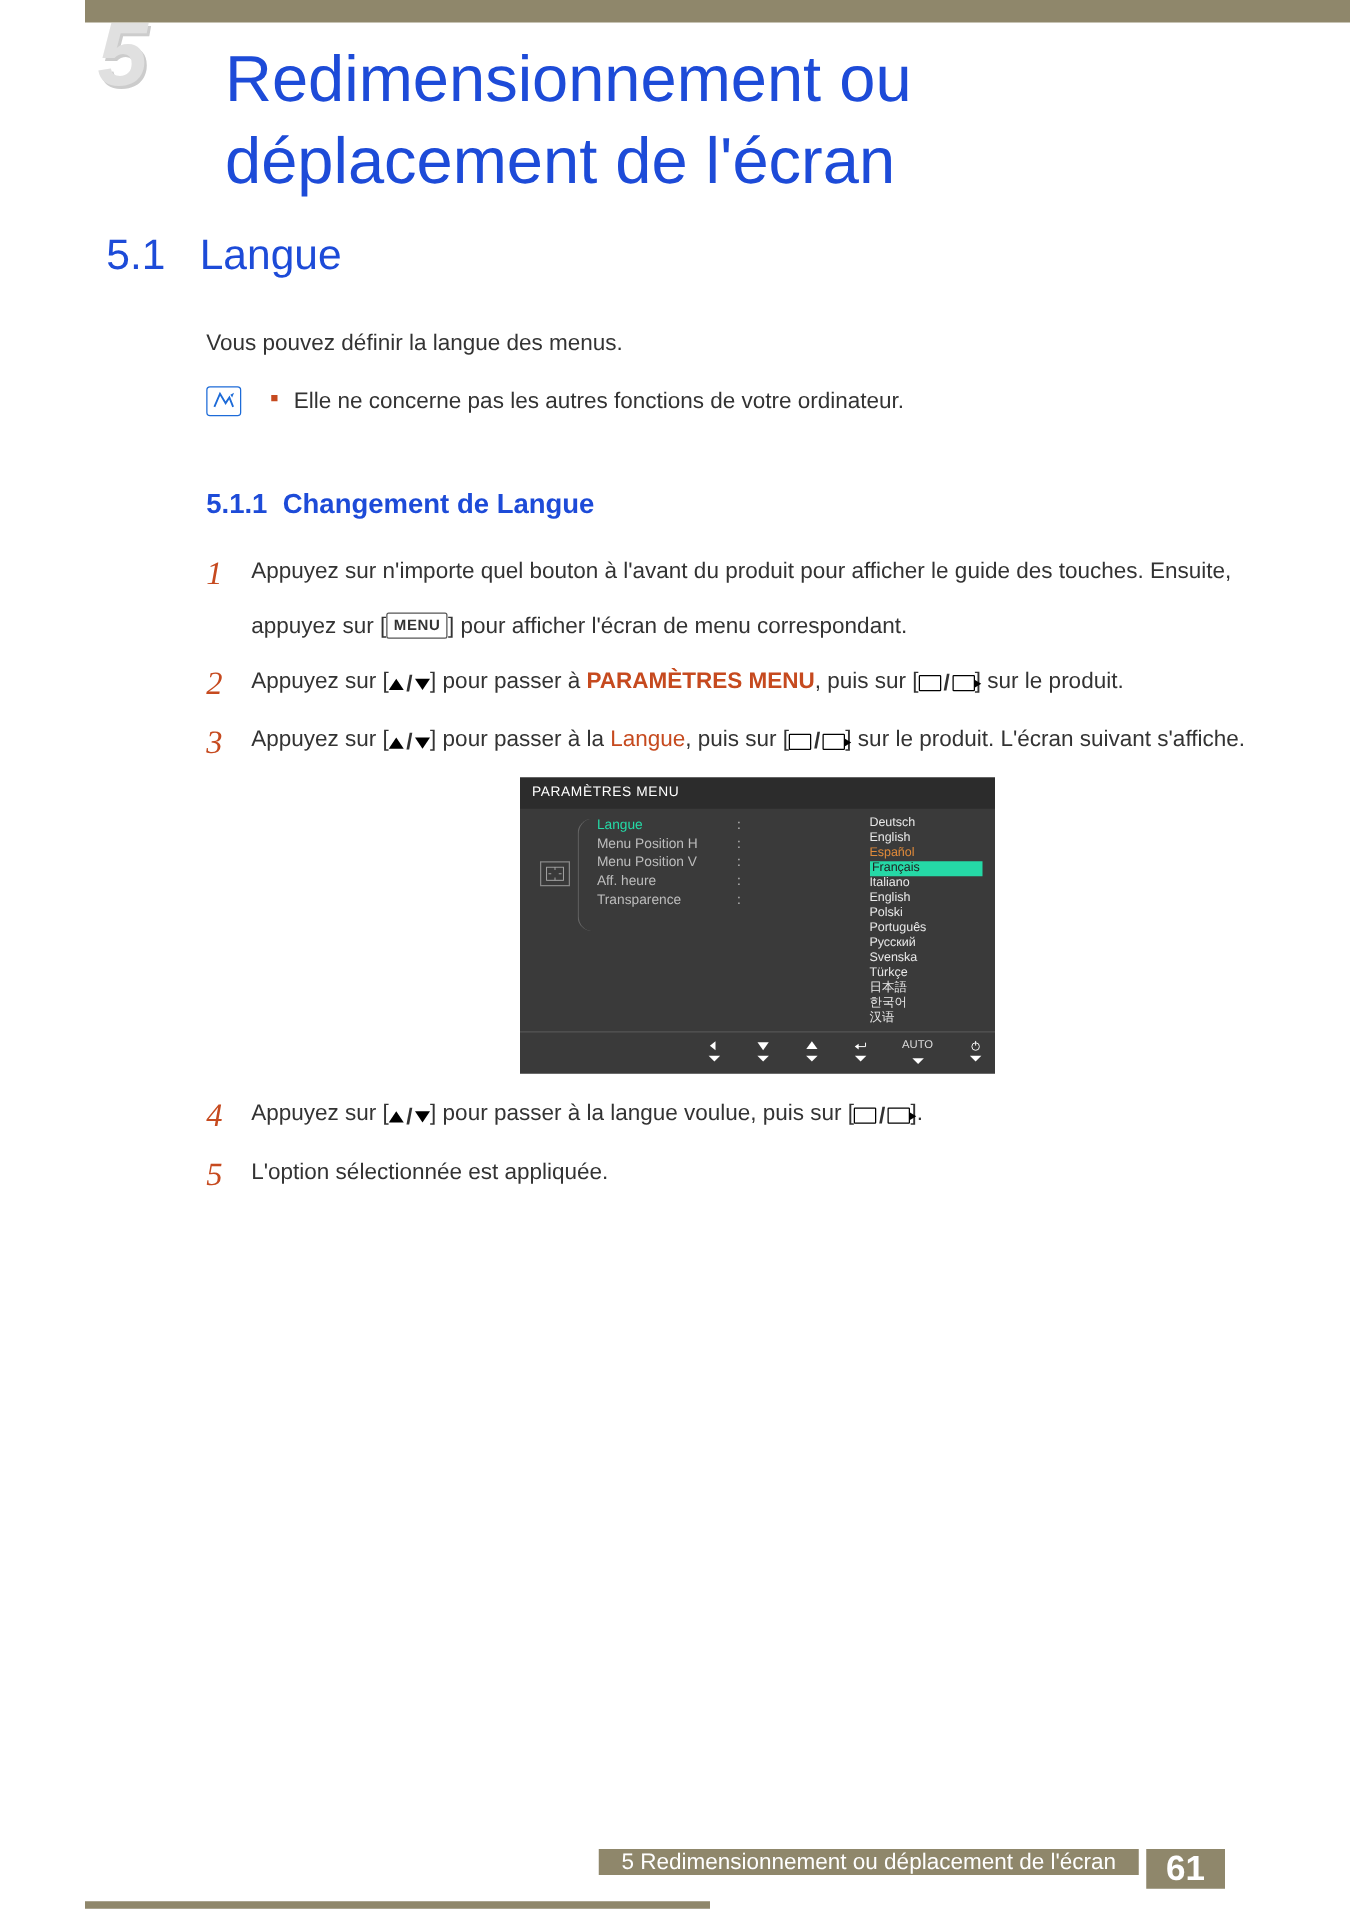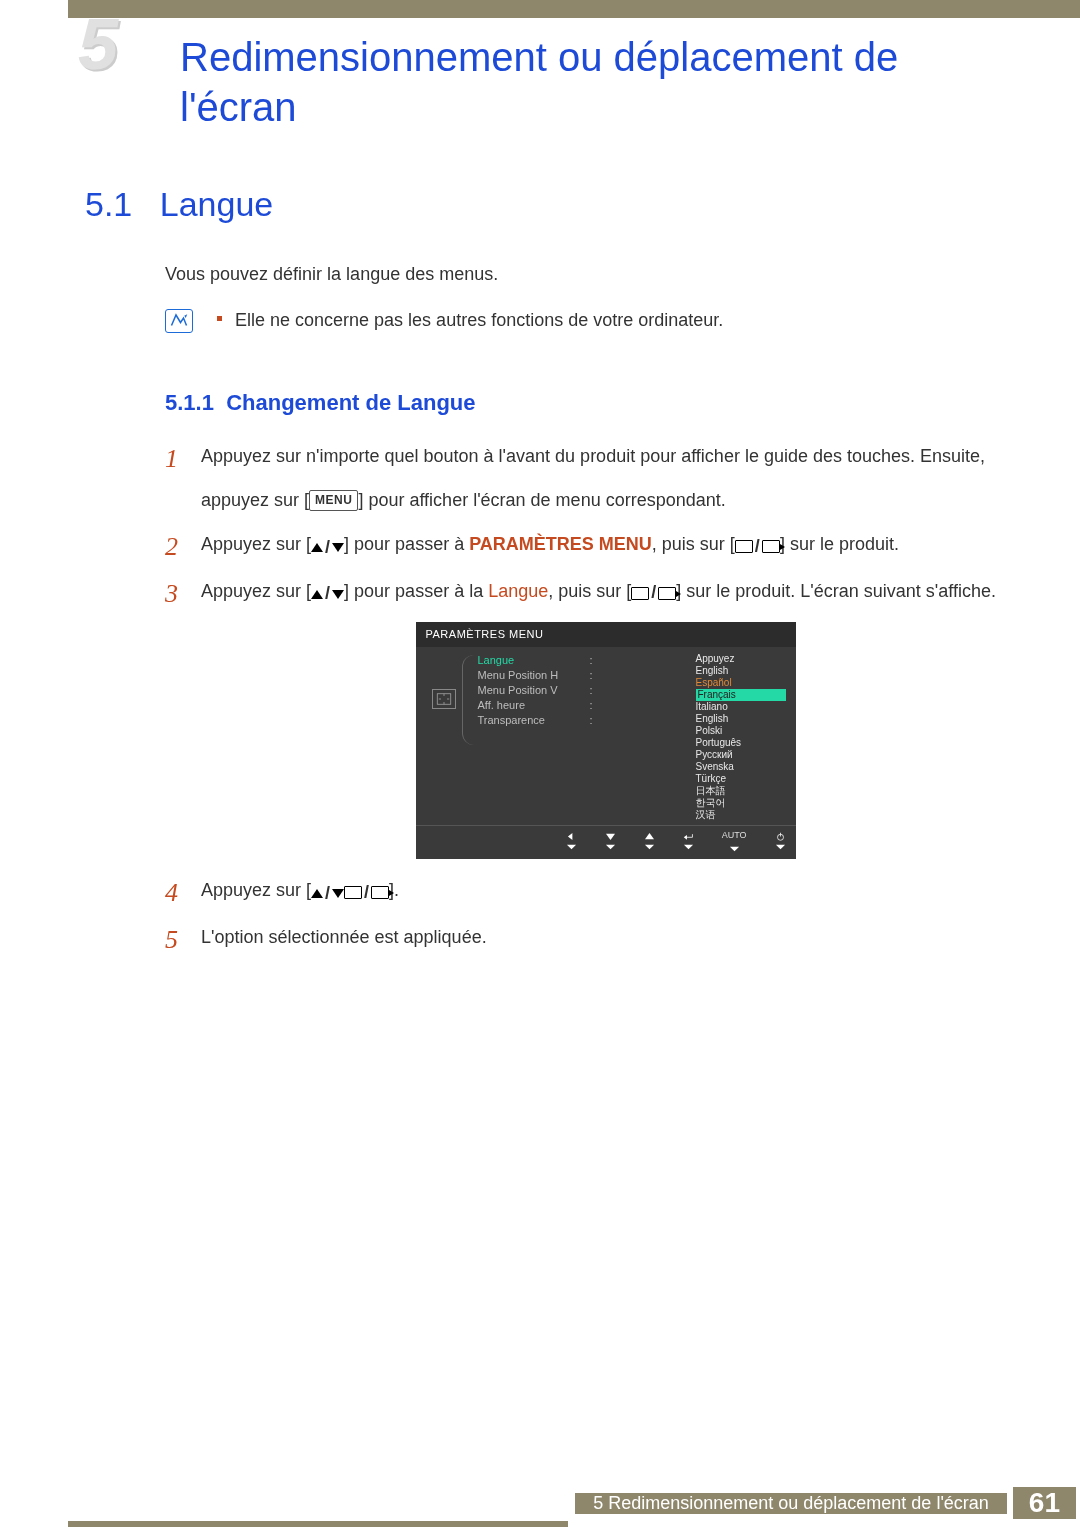--- a/index.html
+++ b/index.html
@@ -7,21 +7,21 @@
   .header-area{position:relative;height:120px}
   .chapter-num{
     position:absolute;left:78px;top:-10px;
     font-size:72px;font-weight:bold;color:#e0e0e0;
     font-style:italic;line-height:1;
     text-shadow:2px 2px 0 #ccc;
     z-index:0;
   }
   .page-title{
     position:relative;z-index:1;
-    color:#1d4bd8;font-size:40px;font-weight:normal;
+    color:#1d4bd8;font-size:52px;font-weight:normal;
     margin:0 60px 0 180px;padding-top:14px;line-height:1.25;
   }
   .content{margin:30px 70px 0 85px;font-size:18px;line-height:1.55}
   .sec-num{color:#1d4bd8;font-size:34px;font-weight:normal;margin-right:20px}
   .sec-title{color:#1d4bd8;font-size:34px;font-weight:normal}
   h2{margin:40px 0 30px 0;font-weight:normal}
   .intro{margin:0 0 18px 80px}
   .note-block{display:flex;align-items:flex-start;margin-left:80px}
   .note-icon{
     width:26px;height:22px;border:1px solid #1d6bd8;border-radius:3px;
@@ -79,21 +79,21 @@
   .osd-langs .lg.sel{background:#25d9a6;color:#222;padding-left:2px}
   .osd-langs .lg.or{color:#e08a3a}
   .osd-foot{
     display:flex;justify-content:flex-end;align-items:center;gap:28px;
     padding:3px 10px 0 16px;border-top:1px solid #555;font-size:9px;color:#ddd
   }
   .osd-foot .fi{display:flex;flex-direction:column;align-items:center;gap:1px}
   .osd-foot svg{width:11px;height:9px}
   
   .footer{
-    position:fixed;bottom:0;left:0;width:1076px;display:flex;justify-content:flex-end;align-items:center;height:48px
+    position:fixed;bottom:0;left:0;width:980px;display:flex;justify-content:flex-end;align-items:flex-start;height:48px
   }
   .footer .label{
     background:#8f876b;color:#fff;font-size:18px;display:flex;align-items:center;
     padding:0 18px
   }
   .footer .pg{
     background:#8f876b;color:#fff;font-size:28px;font-weight:bold;
     display:flex;align-items:center;padding:0 16px;margin-left:6px
   }
   .footer-stripe{
@@ -194,21 +194,21 @@
                   <span class="lab">Aff. heure</span>
                   <span class="colon">:</span>
                 </div>
                 <div class="row">
                   <span class="lab">Transparence</span>
                   <span class="colon">:</span>
                 </div>
               </div>
           </div>
           <div class="osd-langs" id="osd-langs">
-              <div class="lg">Appuyez</div>
+              <div class="lg">Deutsch</div>
               <div class="lg">English</div>
               <div class="lg or">Español</div>
               <div class="lg sel">Français</div>
               <div class="lg">Italiano</div>
               <div class="lg">English</div>
               <div class="lg">Polski</div>
               <div class="lg">Português</div>
               <div class="lg">Русский</div>
               <div class="lg">Svenska</div>
               <div class="lg">Türkçe</div>
@@ -268,21 +268,21 @@
             </div>
         </div>
       </div>
     </li>
     <li>
       <span class="step-num">4</span>
       <span>Appuyez sur [</span><span class="ud">
           <span class="tri up"></span>
           <span class="sep">/</span>
           <span class="tri dn"></span>
-        </span><span class="io">
+        </span><span>] pour passer à la langue voulue, puis sur [</span><span class="io">
           <span class="rect"></span>
           <span class="sep">/</span>
           <span class="rarr"></span>
         </span><span>].</span>
     </li>
     <li>
       <span class="step-num">5</span>
       <span>L'option sélectionnée est appliquée.</span>
     </li>
   </ol>

